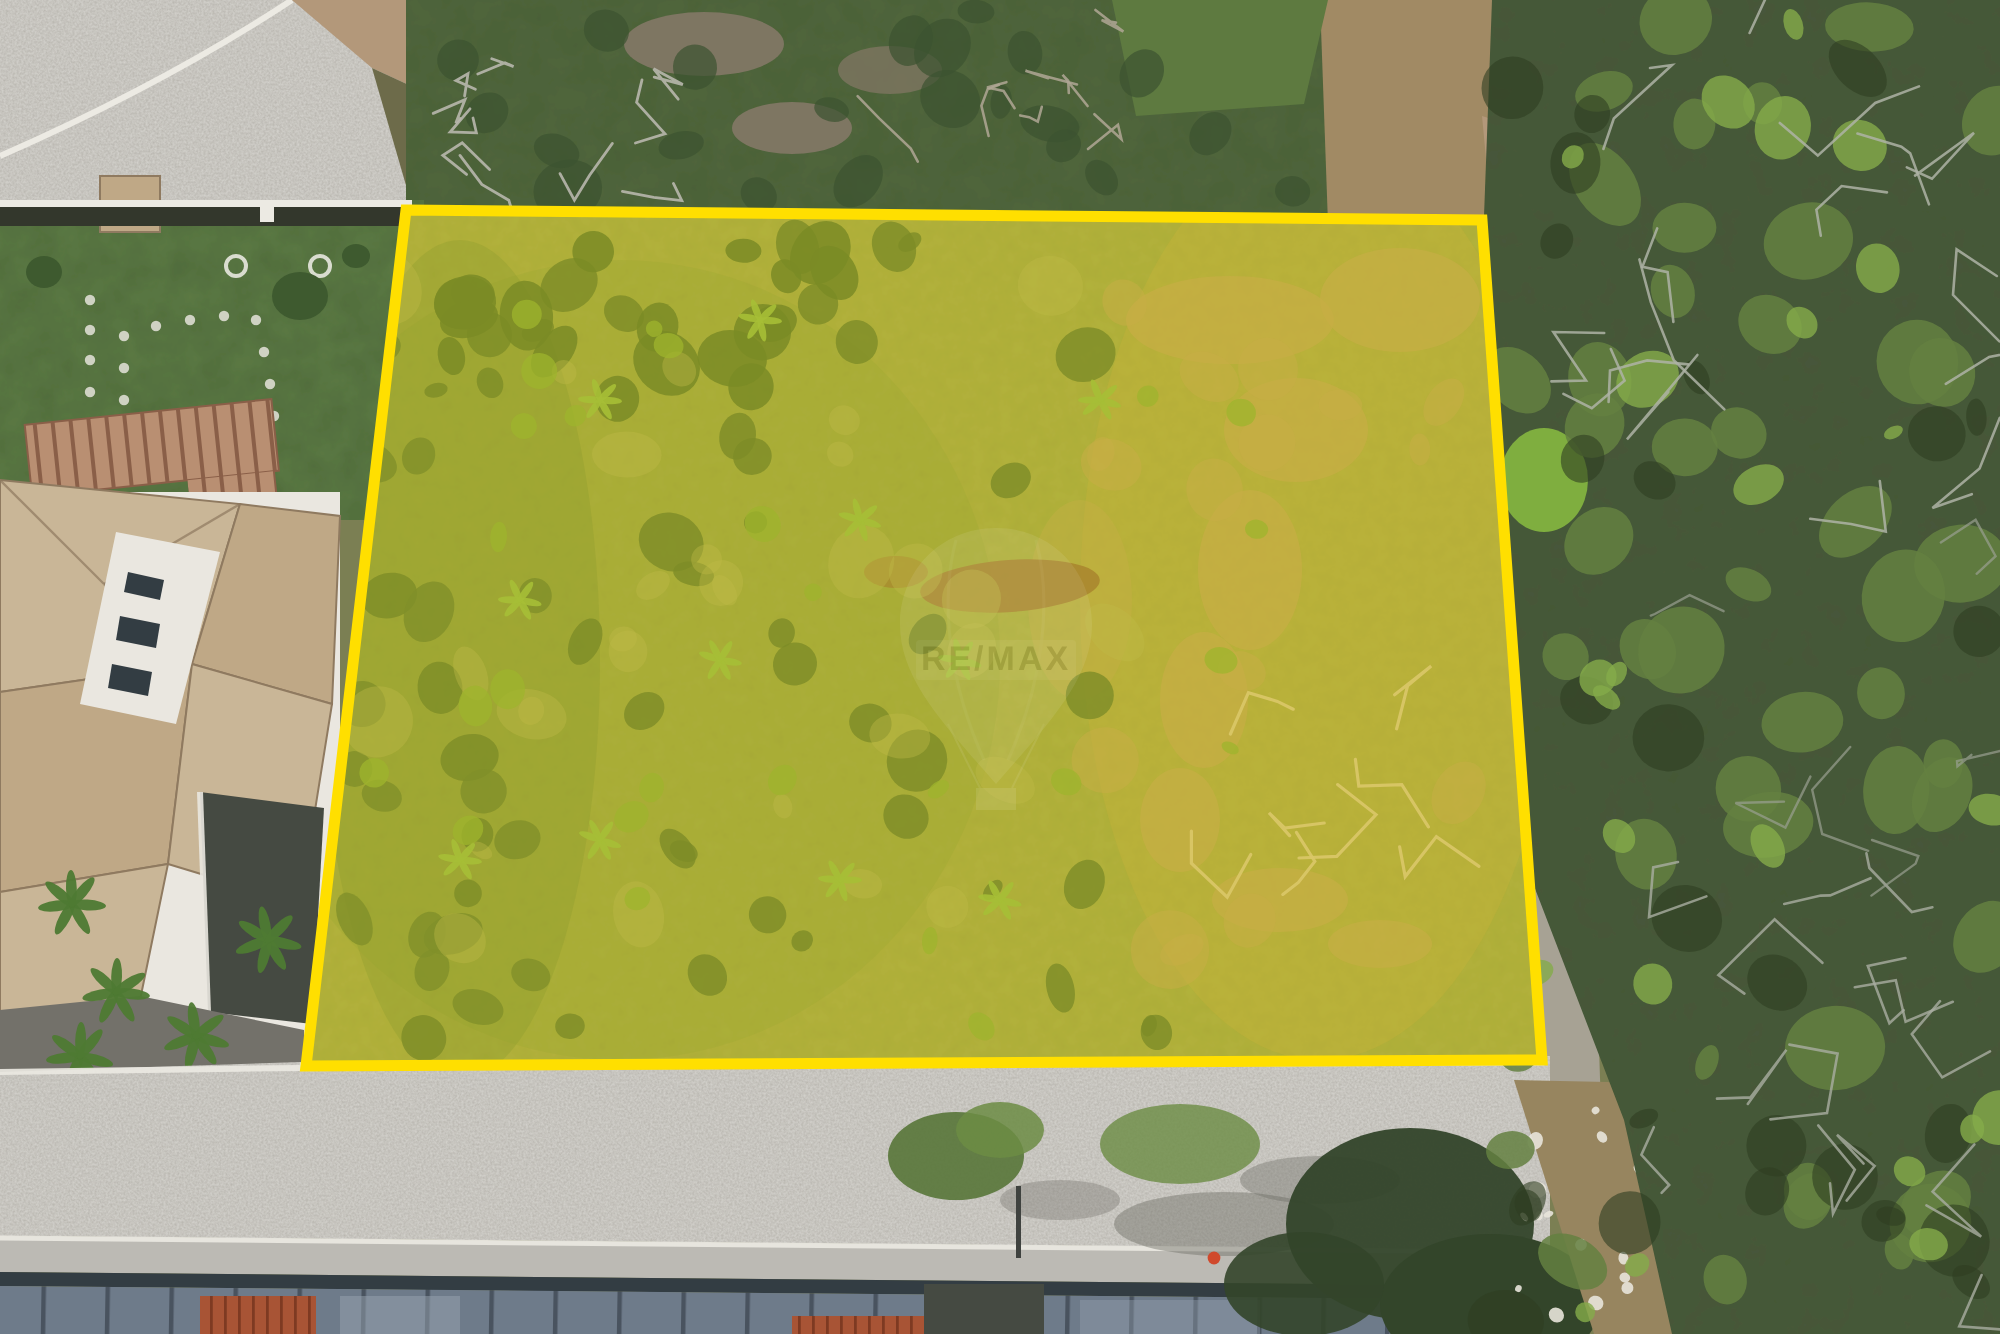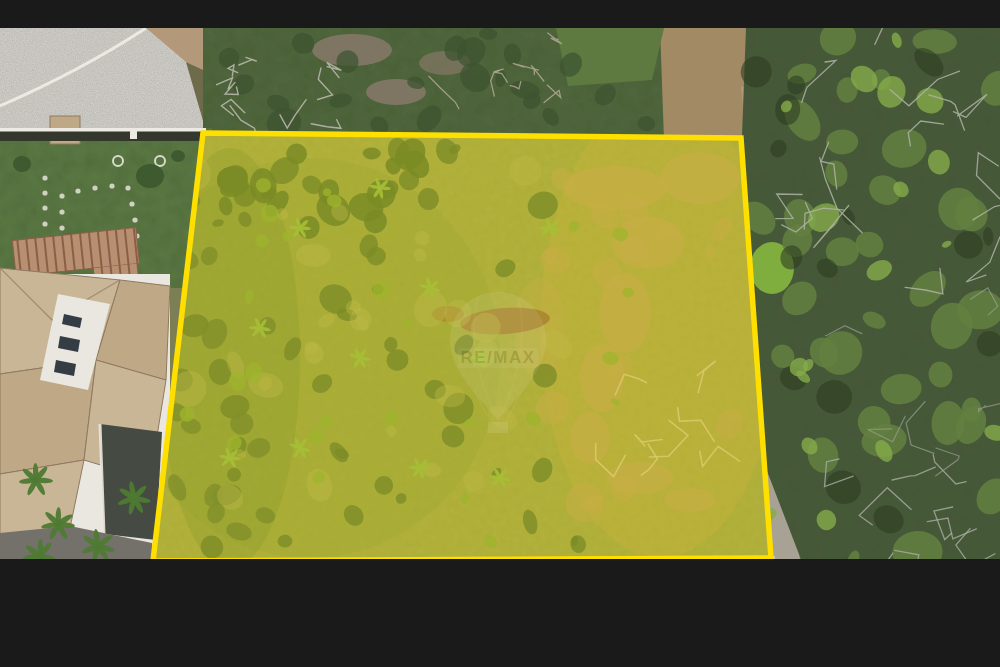--- a/index.html
+++ b/index.html
@@ -1,16 +1,16 @@
 <!DOCTYPE html>
 <html style="--c-base: #7b7f53; --c-pavement: #b6b3ac; --c-curb: #eceae3; --c-dirtTan: #b3987a; --c-dirtTan2: #a18a64; --c-dirtGray: #7e7662; --c-scrubBrown: #6d6b4a; --c-lawn: #5c7a44; --c-treeDark: #3e5a2f; --c-pergola: #b98f72; --c-pergolaSlat: #8a5f48; --c-roofTan: #c9b697; --c-roofTan2: #bfa886; --c-roofEdge: #8f7a60; --c-wallWhite: #eae7e0; --c-windowDark: #333d43; --c-shadowDark: #454a42; --c-driveway: #73716a; --c-wallDark: #33372c; --c-brush: #51663c; --c-grassTop: #5e7a40; --c-forest: #47573a; --c-bushBright: #7fae3f; --c-plotGrass: #96a052; --c-dirtCol: #b29a5e; --c-brownDirt: #8a6240; --c-shadeGreen: #6f8f3f; --c-shadeGold: #c2a44e; --c-leftBandGreen: #5d7f3a; --c-canopyRoad: #587539; --c-canopyRoad2: #6c8c44; --c-canopyDarkRoad: #33452a; --c-roadShadow: #6f6e66; --c-sidewalk: #bcbab4; --c-panelBase: #6e7b8a; --c-panelLine: #49535f; --c-panelLight: #97a3b0; --c-tileRed: #a85435; --c-tileRedDark: #7e3a22; --c-pathGray: #a7a294; --c-trailDirt: #97855f; --c-personRed: #d0492c; --c-poleDark: #3f423f;"><head>
 <meta charset="utf-8">
 <style>
   html,body{margin:0;padding:0;background:#1a1a1a;}
-  .stage{position:relative;width:1000px;height:531px;overflow:hidden;font-family:"Liberation Sans",sans-serif;margin-top:28px;}
+  .stage{position:relative;width:1000px;height:667px;overflow:hidden;font-family:"Liberation Sans",sans-serif;}
   svg{display:block;}
   text.wm{font-family:"Liberation Sans",sans-serif;font-weight:bold;font-size:17px;letter-spacing:1.5px;}
 </style>
 </head>
 <body>
 
 <div class="stage">
 <svg width="1000" height="667" viewBox="0 0 1000 667" xmlns="http://www.w3.org/2000/svg">
   <defs>
     <clipPath id="plotClip">

